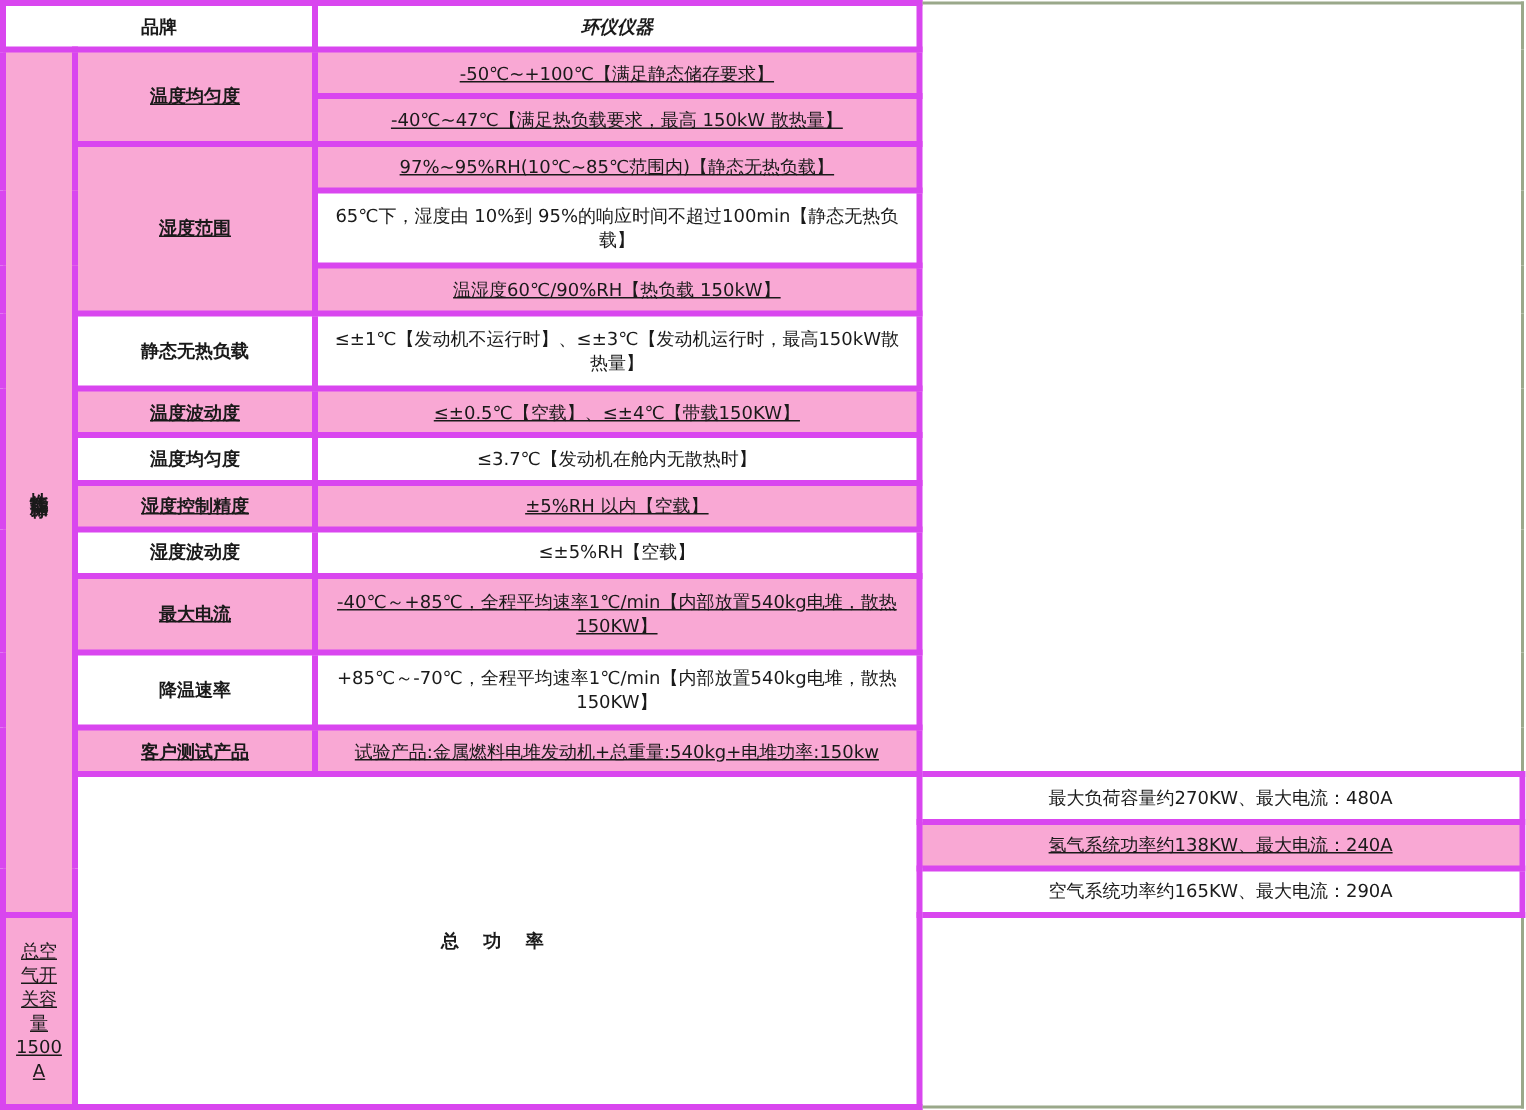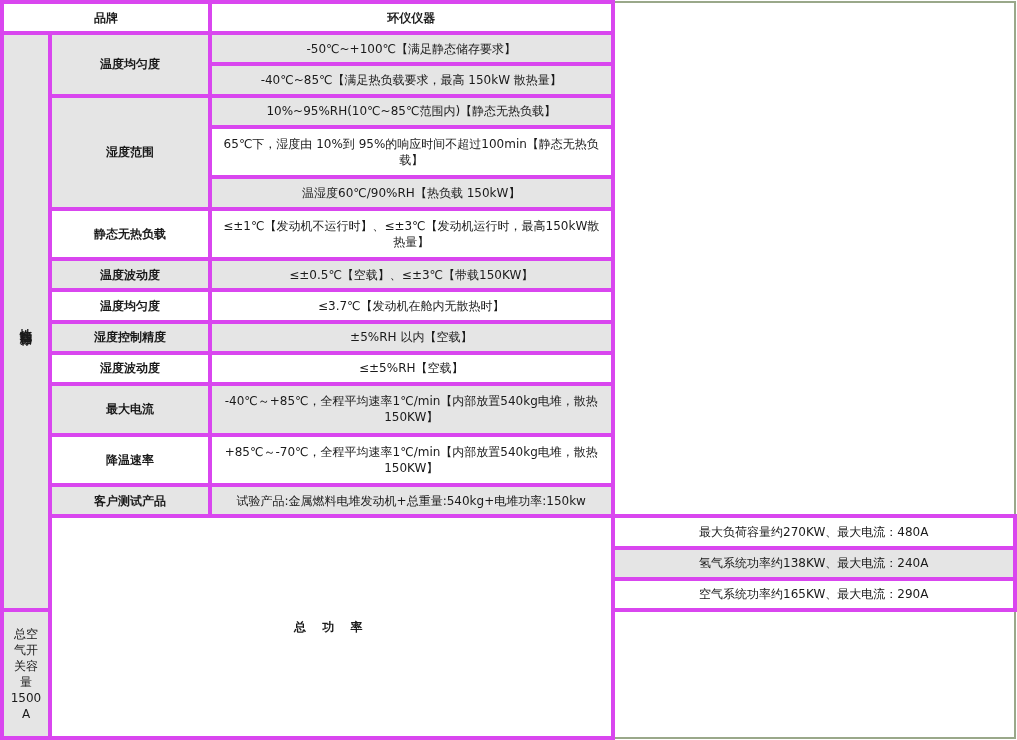--- a/index.html
+++ b/index.html
@@ -31,21 +31,21 @@
     border: 4px solid #d946ef;
     text-align: center;
     vertical-align: middle;
     color: #1a1a1a;
     font-size: 12px;
     line-height: 1.35;
     padding: 3px 6px;
     word-break: break-word;
   }
   
-  td.green { background: #e5e5e5; }
+  td.green { background: #f9a8d4; text-decoration: underline; }
   td.white { background: #ffffff; }
   td.label {
     font-weight: bold;
     font-size: 17px;
   }
   td.vlabel {
     font-weight: bold;
     font-size: 19px;
     letter-spacing: 2px;
     writing-mode: vertical-rl;
@@ -58,20 +58,21 @@
     line-height: 1.25;
   }
   td.bigcenter {
     font-weight: bold;
     font-size: 21px;
     letter-spacing: 6px;
   }
   td.brandval {
     font-weight: bold;
     font-size: 19px;
+    font-style: italic;
   }
   td.val {
     font-size: 17px;
   }
   .col-a { width: 48px; }
   .col-b { width: 160px; }
 </style>
 </head>
 <body>
 
@@ -88,42 +89,42 @@
         <td class="white label" colspan="2">品牌</td>
         <td class="white brandval">环仪仪器</td>
       </tr>
 
       <tr>
         <td class="green vlabel" rowspan="16"><span class="vtext">性能指标</span></td>
         <td class="green label" rowspan="2">温度均匀度</td>
         <td class="green val">-50℃~+100℃【满足静态储存要求】</td>
       </tr>
       <tr>
-        <td class="green val">-40℃~85℃【满足热负载要求，最高 150kW 散热量】</td>
+        <td class="green val">-40℃~47℃【满足热负载要求，最高 150kW 散热量】</td>
       </tr>
 
       <tr>
         <td class="green label" rowspan="3">湿度范围</td>
-        <td class="green val">10%~95%RH(10℃~85℃范围内)【静态无热负载】</td>
+        <td class="green val">97%~95%RH(10℃~85℃范围内)【静态无热负载】</td>
       </tr>
       <tr>
         <td class="white val">65℃下，湿度由 10%到 95%的响应时间不超过100min【静态无热负载】</td>
       </tr>
       <tr>
         <td class="green val">温湿度60℃/90%RH【热负载 150kW】</td>
       </tr>
 
       <tr>
         <td class="white label">静态无热负载</td>
         <td class="white val">≤±1℃【发动机不运行时】、≤±3℃【发动机运行时，最高150kW散热量】</td>
       </tr>
 
       <tr>
         <td class="green label">温度波动度</td>
-        <td class="green val">≤±0.5℃【空载】、≤±3℃【带载150KW】</td>
+        <td class="green val">≤±0.5℃【空载】、≤±4℃【带载150KW】</td>
       </tr>
 
       <tr>
         <td class="white label">温度均匀度</td>
         <td class="white val">≤3.7℃【发动机在舱内无散热时】</td>
       </tr>
 
       <tr>
         <td class="green label">湿度控制精度</td>
         <td class="green val">±5%RH 以内【空载】</td>

